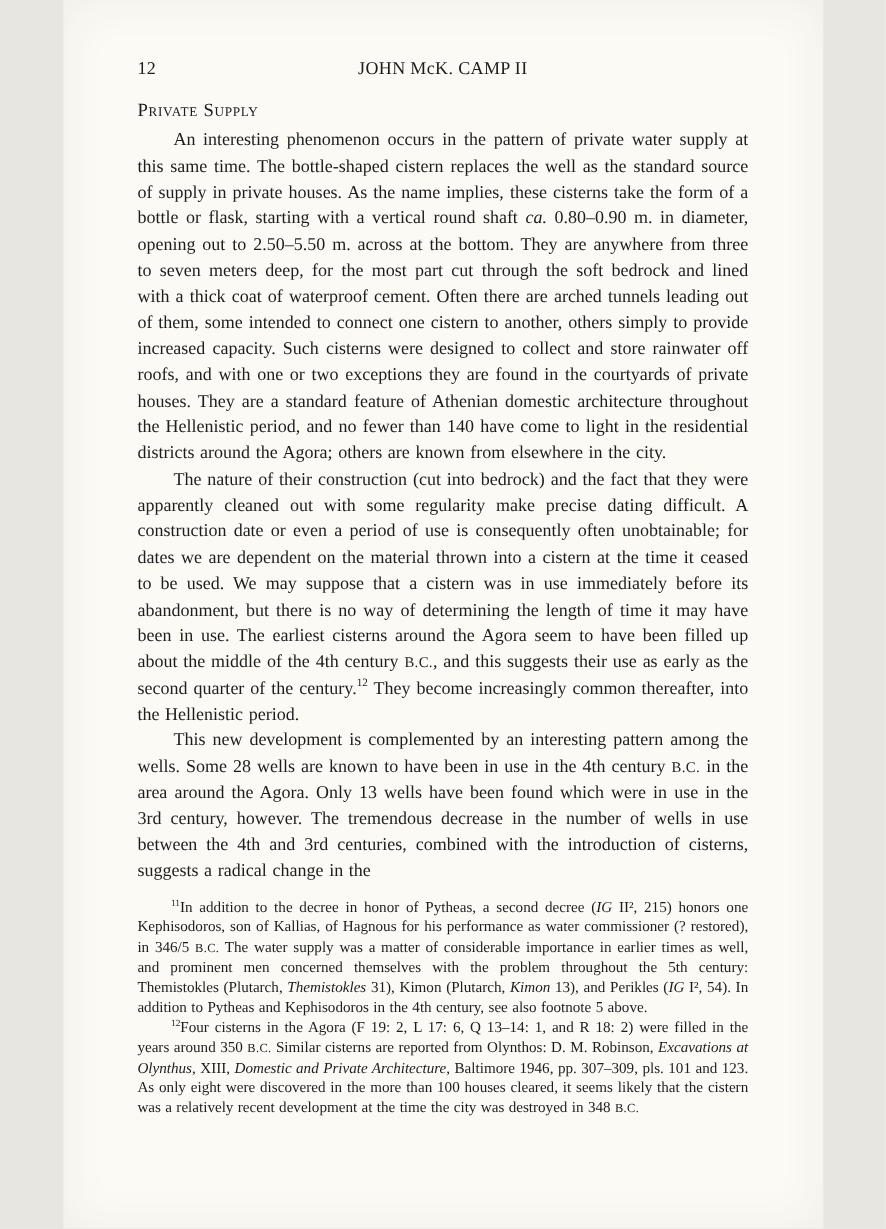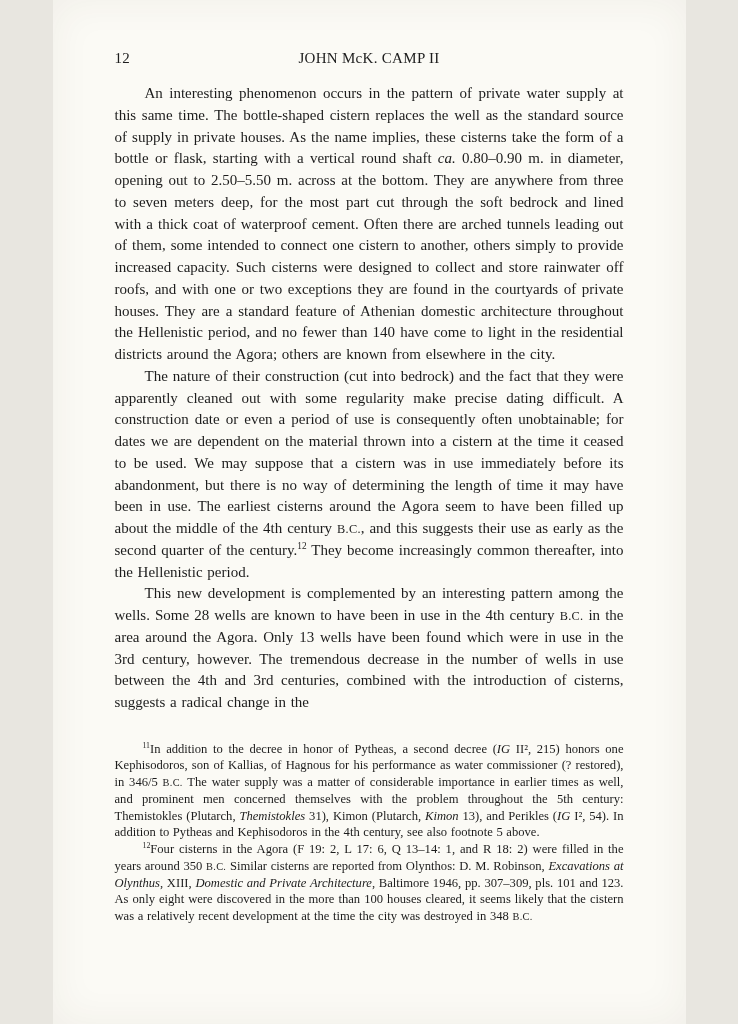--- a/index.html
+++ b/index.html
@@ -48,21 +48,21 @@
   }
   .section-heading {
     margin: 17px 0 5px 0;
     font-size: 15.5px;
     font-weight: normal;
     font-variant: small-caps;
     letter-spacing: 0.6px;
     text-align: left;
   }
   .footnotes {
-    margin-top: 27px;
+    margin-top: 10px;
     font-family: Liberation Serif, serif;
   }
   .footnotes .footnote {
     margin: 0;
     font-size: 12.6px;
     line-height: 1.33;
     text-align: justify;
     text-indent: 28px;
     word-spacing: 0.5px;
   }
@@ -76,20 +76,21 @@
 </style>
 </head>
 <body>
 
 <div class="page" style="background: rgb(251, 250, 245); color: rgb(28, 28, 28);">
   <div class="page-header">
     <span class="page-number">12</span>
     <span class="running-head">JOHN McK. CAMP II</span>
   </div>
   <div class="body-text">
+      <h2 class="section-heading">Private Supply</h2>
       <p class="para"><span>An interesting phenomenon occurs in the pattern of private water supply at this same time. The bottle-shaped cistern replaces the well as the standard source of supply in private houses. As the name implies, these cisterns take the form of a bottle or flask, starting with a vertical round shaft </span><span class="italic">ca.</span><span> 0.80–0.90 m. in diameter, opening out to 2.50–5.50 m. across at the bottom. They are anywhere from three to seven meters deep, for the most part cut through the soft bedrock and lined with a thick coat of waterproof cement. Often there are arched tunnels leading out of them, some intended to connect one cistern to another, others simply to provide increased capacity. Such cisterns were designed to collect and store rainwater off roofs, and with one or two exceptions they are found in the courtyards of private houses. They are a standard feature of Athenian domestic architecture throughout the Hellenistic period, and no fewer than 140 have come to light in the residential districts around the Agora; others are known from elsewhere in the city.</span></p>
       <p class="para"><span>The nature of their construction (cut into bedrock) and the fact that they were apparently cleaned out with some regularity make precise dating difficult. A construction date or even a period of use is consequently often unobtainable; for dates we are dependent on the material thrown into a cistern at the time it ceased to be used. We may suppose that a cistern was in use immediately before its abandonment, but there is no way of determining the length of time it may have been in use. The earliest cisterns around the Agora seem to have been filled up about the middle of the 4th century </span><span class="sc">B.C.</span><span>, and this suggests their use as early as the second quarter of the century.</span><span class="sup">12</span><span> They become increasingly common thereafter, into the Hellenistic period.</span></p>
       <p class="para"><span>This new development is complemented by an interesting pattern among the wells. Some 28 wells are known to have been in use in the 4th century </span><span class="sc">B.C.</span><span> in the area around the Agora. Only 13 wells have been found which were in use in the 3rd century, however. The tremendous decrease in the number of wells in use between the 4th and 3rd centuries, combined with the introduction of cisterns, suggests a radical change in the</span></p>
     </div>
   <div class="footnotes">
       <p class="footnote"><span class="sup">11</span><span>In addition to the decree in honor of Pytheas, a second decree (</span><span class="italic">IG</span><span> II², 215) honors one Kephisodoros, son of Kallias, of Hagnous for his performance as water commissioner (? restored), in 346/5 </span><span class="sc">B.C.</span><span> The water supply was a matter of considerable importance in earlier times as well, and prominent men concerned themselves with the problem throughout the 5th century: Themistokles (Plutarch, </span><span class="italic">Themistokles</span><span> 31), Kimon (Plutarch, </span><span class="italic">Kimon</span><span> 13), and Perikles (</span><span class="italic">IG</span><span> I², 54). In addition to Pytheas and Kephisodoros in the 4th century, see also footnote 5 above.</span></p>
       <p class="footnote"><span class="sup">12</span><span>Four cisterns in the Agora (F 19: 2, L 17: 6, Q 13–14: 1, and R 18: 2) were filled in the years around 350 </span><span class="sc">B.C.</span><span> Similar cisterns are reported from Olynthos: D. M. Robinson, </span><span class="italic">Excavations at Olynthus</span><span>, XIII, </span><span class="italic">Domestic and Private Architecture</span><span>, Baltimore 1946, pp. 307–309, pls. 101 and 123. As only eight were discovered in the more than 100 houses cleared, it seems likely that the cistern was a relatively recent development at the time the city was destroyed in 348 </span><span class="sc">B.C.</span></p>
     </div>
 </div>
 

